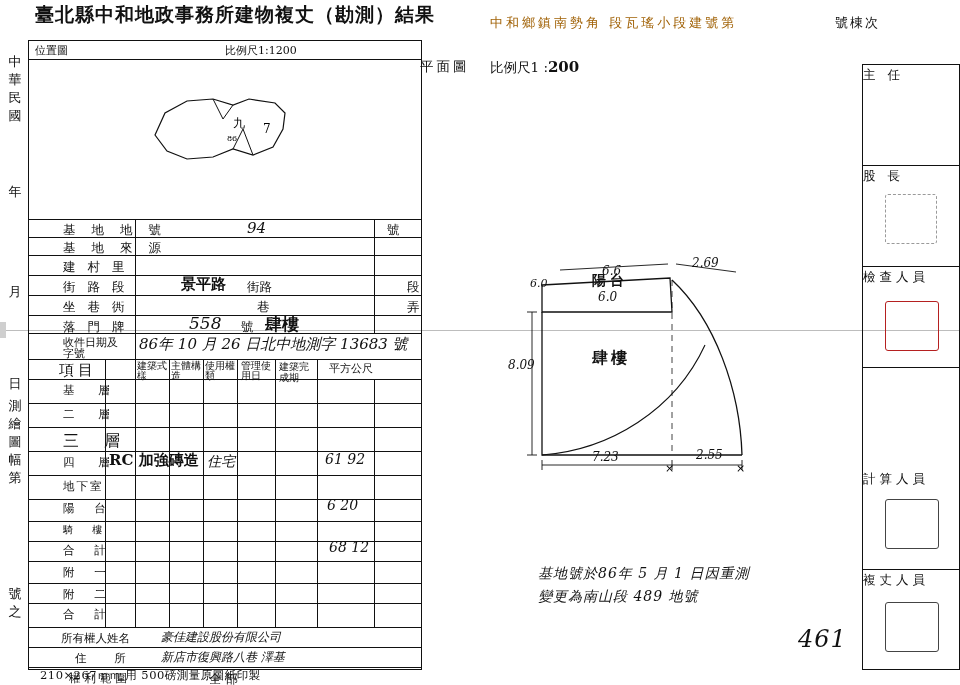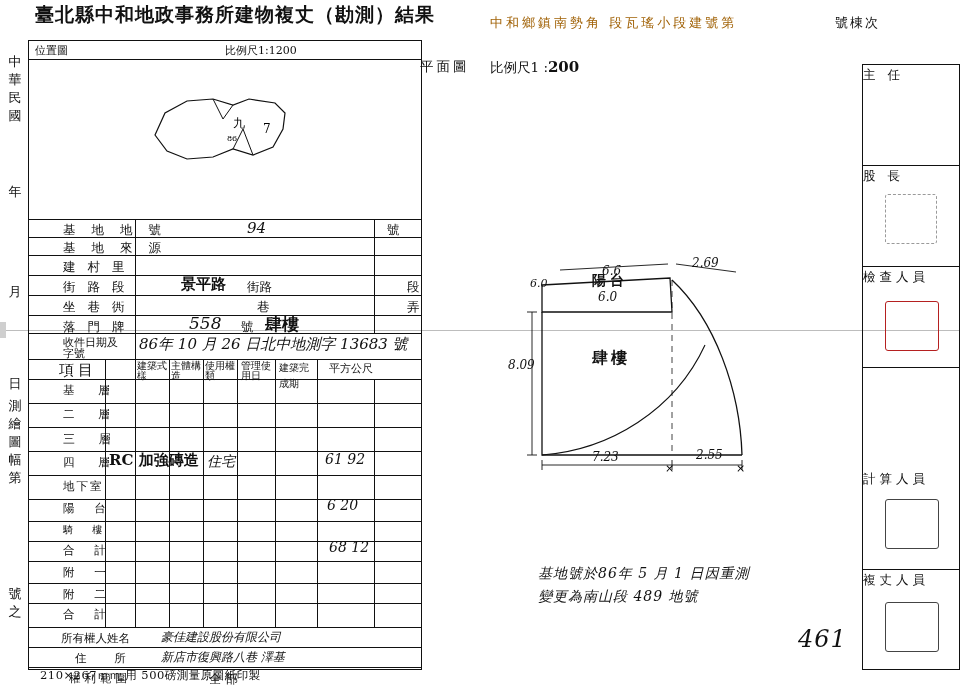--- a/index.html
+++ b/index.html
@@ -128,21 +128,21 @@
   <div class="abs hand-b" style="left:236px;top:272px;font-size:17px">肆樓</div>
 
   <div class="rowlabel" style="left:34px;top:296px;letter-spacing:0px;line-height:11px;font-size:11px;width:64px">收件日期及字號</div>
   <div class="abs hand" style="left:110px;top:294px;font-size:15px">86年 10 月 26 日北中地測字 13683 號</div>
 
   <div class="abs" style="left:30px;top:320px;font-size:15px;font-family:Liberation Sans, sans-serif;letter-spacing:4px">項目</div>
   <div class="abs" style="left:108px;top:320px;font-size:10px;font-family:'DejaVu Serif',serif;width:30px;line-height:10px">建築式樣</div>
   <div class="abs" style="left:142px;top:320px;font-size:10px;font-family:'DejaVu Serif',serif;width:30px;line-height:10px">主體構造</div>
   <div class="abs" style="left:176px;top:320px;font-size:10px;font-family:'DejaVu Serif',serif;width:30px;line-height:10px">使用權類</div>
   <div class="abs" style="left:212px;top:320px;font-size:10px;font-family:'DejaVu Serif',serif;width:30px;line-height:10px">管理使用日</div>
-  <div class="abs" style="left:250px;top:320px;font-size:10px;font-family:Liberation Mono, monospace;width:34px;line-height:16px">建築完成期</div>
+  <div class="abs" style="left:250px;top:320px;font-size:10px;font-family:Liberation Serif, serif;width:34px;line-height:11px">建築完成期</div>
   <div class="abs" style="left:300px;top:320px;font-size:11px;font-family:'DejaVu Serif',serif">平方公尺</div>
 
   <div class="vline" style="left:76px;top:318px;height:268px"></div>
   <div class="vline" style="left:106px;top:318px;height:268px"></div>
   <div class="vline" style="left:140px;top:318px;height:268px"></div>
   <div class="vline" style="left:174px;top:318px;height:268px"></div>
   <div class="vline" style="left:208px;top:318px;height:268px"></div>
   <div class="vline" style="left:246px;top:318px;height:268px"></div>
   <div class="vline" style="left:288px;top:318px;height:268px"></div>
   <div class="vline" style="left:345px;top:338px;height:248px"></div>
@@ -156,21 +156,21 @@
   <div class="sub-hline" style="top:500px"></div>
   <div class="sub-hline" style="top:520px"></div>
   <div class="sub-hline" style="top:542px"></div>
   <div class="sub-hline" style="top:562px"></div>
   <div class="sub-hline" style="top:586px"></div>
   <div class="sub-hline" style="top:606px"></div>
   <div class="sub-hline" style="top:626px"></div>
 
   <div class="abs" style="left:34px;top:342px;font-size:11.5px;font-family:'DejaVu Serif',serif;letter-spacing:10px">基 層</div>
   <div class="abs" style="left:34px;top:366px;font-size:11.5px;font-family:'DejaVu Serif',serif;letter-spacing:10px">二 層</div>
-  <div class="abs" style="left:34px;top:390px;font-size:12px;font-family:'DejaVu Serif',serif;letter-spacing:10px">三 層</div>
+  <div class="abs" style="left:34px;top:390px;font-size:16px;font-family:'DejaVu Serif',serif;letter-spacing:10px">三 層</div>
   <div class="abs" style="left:34px;top:414px;font-size:11.5px;font-family:'DejaVu Serif',serif;letter-spacing:10px">四 層</div>
   <div class="abs hand-b" style="left:80px;top:410px;font-size:15px">RC 加強磚造</div>
   <div class="abs hand" style="left:178px;top:412px;font-size:14px">住宅</div>
   <div class="abs hand" style="left:296px;top:410px;font-size:14px">61 92</div>
 
   <div class="abs" style="left:34px;top:438px;font-size:11.5px;font-family:'DejaVu Serif',serif;letter-spacing:2px">地下室</div>
   <div class="abs" style="left:34px;top:460px;font-size:11.5px;font-family:'DejaVu Serif',serif;letter-spacing:8px">陽 台</div>
   <div class="abs hand" style="left:298px;top:456px;font-size:14px">6 20</div>
   <div class="abs" style="left:34px;top:482px;font-size:10px;font-family:'DejaVu Serif',serif;letter-spacing:8px">騎 樓</div>
   <div class="abs" style="left:34px;top:502px;font-size:11.5px;font-family:'DejaVu Serif',serif;letter-spacing:8px">合 計</div>

